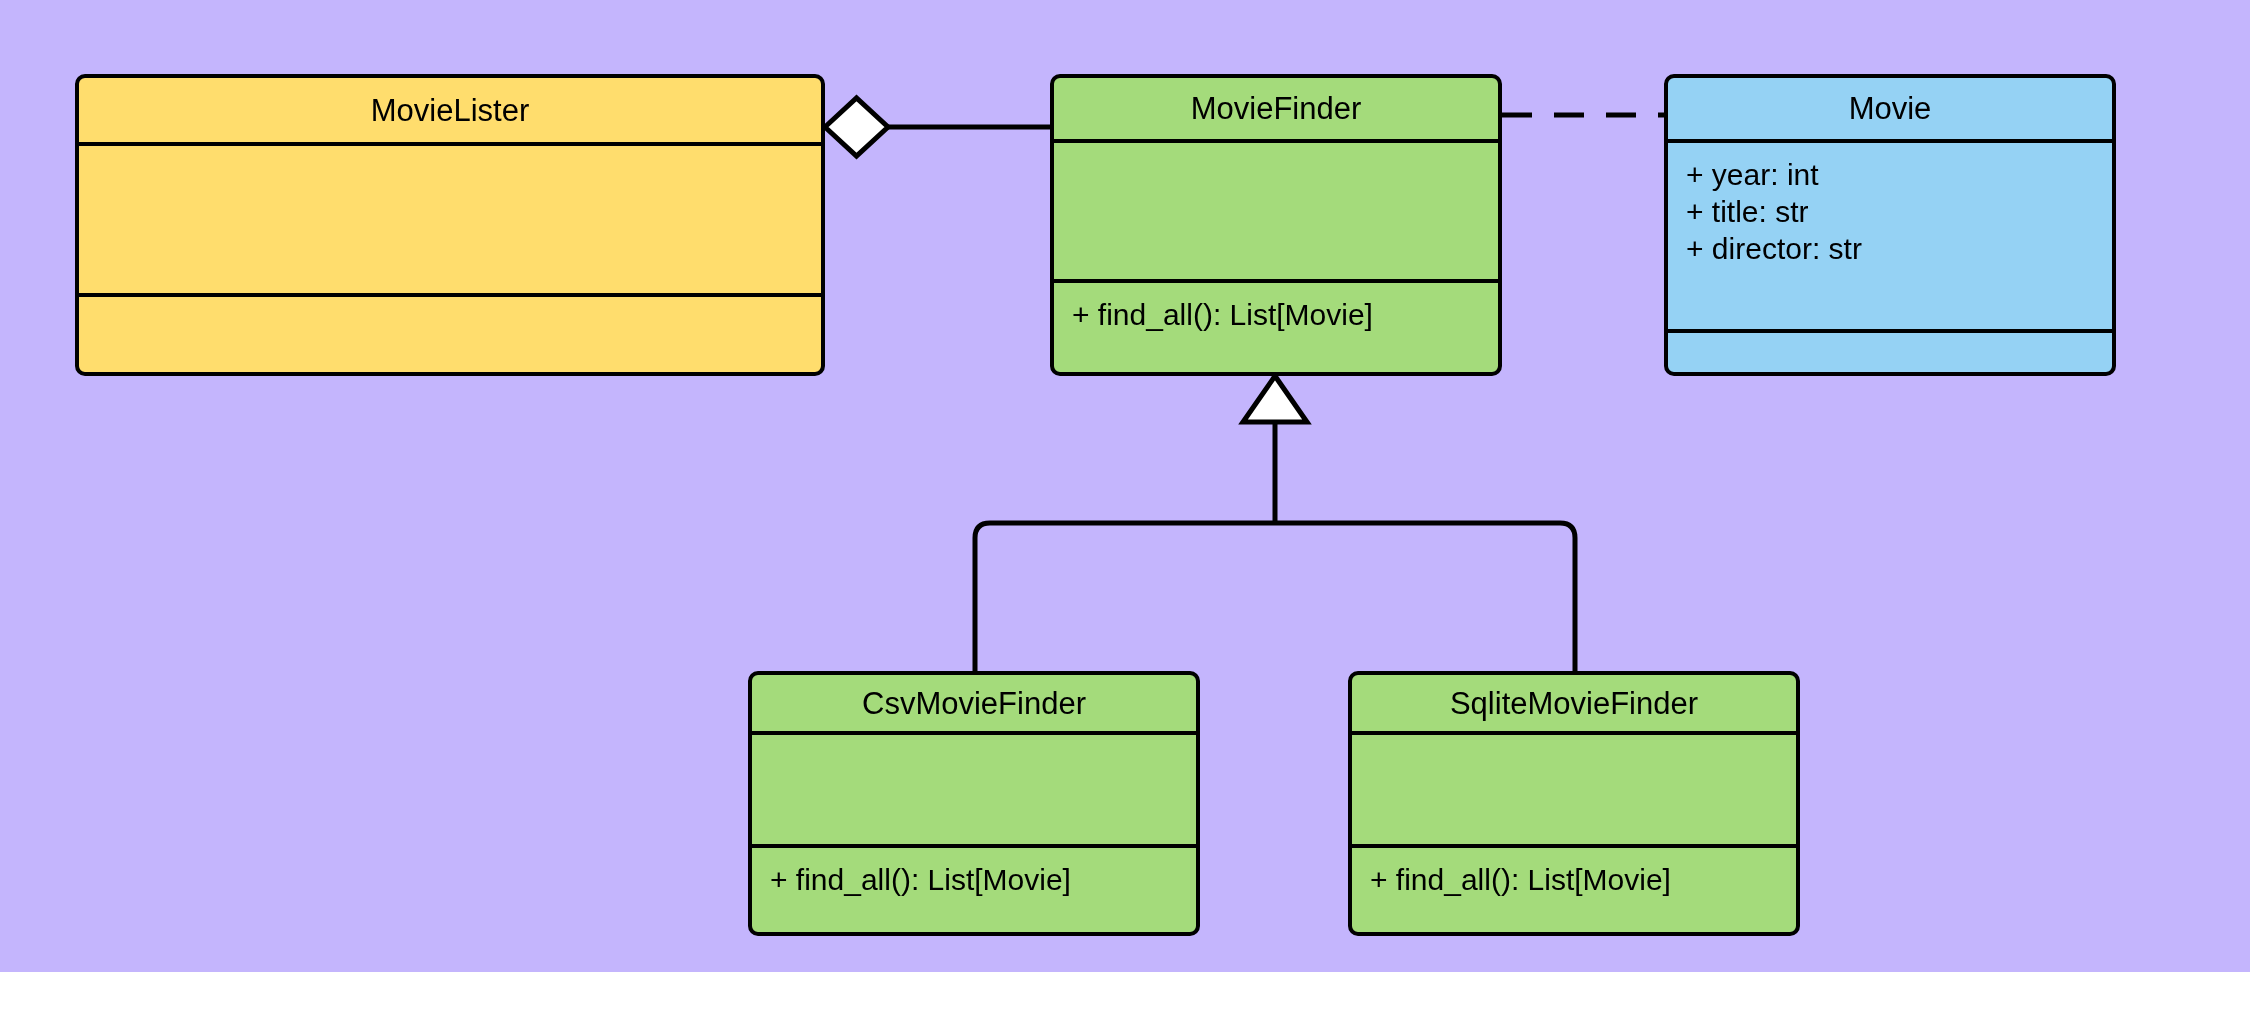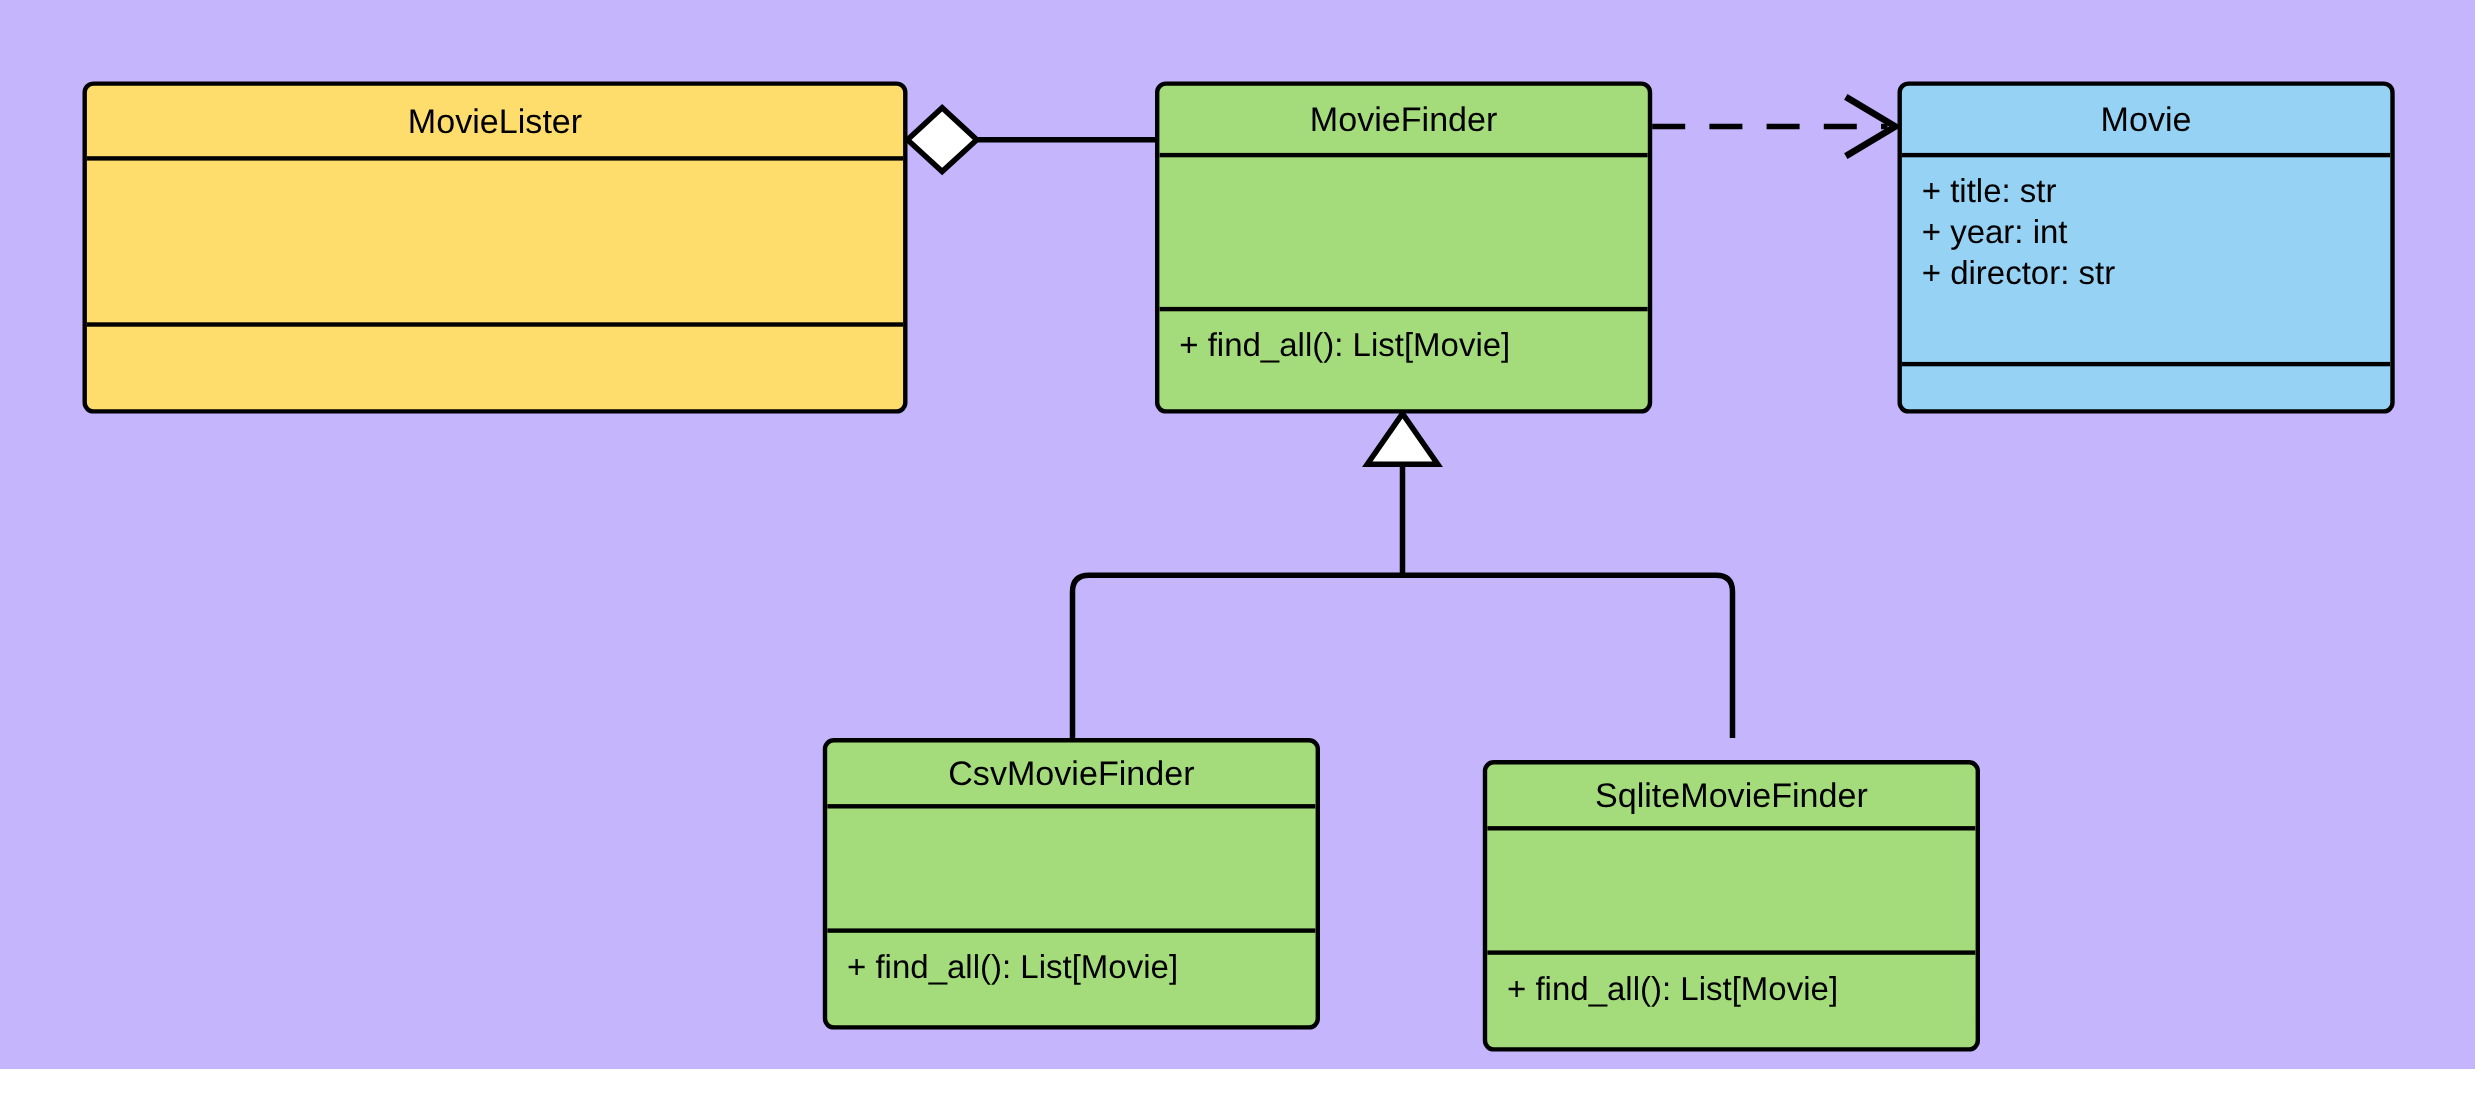--- a/index.html
+++ b/index.html
@@ -65,23 +65,23 @@
   .uml-member {
     display: block;
   }
   .fill-yellow { background: #ffdd6d; }
   .fill-green  { background: #a4db7b; }
   .fill-blue   { background: #95d2f4; }
 
   
   #class-movielister      { left: 75px;   top: 74px;  width: 750px; height: 302px; }
   #class-moviefinder      { left: 1050px; top: 74px;  width: 452px; height: 302px; justify-content: space-between; }
-  #class-movie            { left: 1725px; top: 74px;  width: 452px; height: 302px; }
+  #class-movie            { left: 1664px; top: 74px;  width: 452px; height: 302px; }
   #class-csvmoviefinder   { left: 748px;  top: 671px; width: 452px; height: 265px; }
-  #class-sqlitemoviefinder{ left: 1348px; top: 671px; width: 452px; height: 265px; margin-top: 20px; }
+  #class-sqlitemoviefinder{ left: 1348px; top: 671px; width: 452px; height: 265px; }
 
   #class-movielister .uml-class-name      { height: 68px; }
   #class-moviefinder .uml-class-name      { height: 65px; }
   #class-movie .uml-class-name            { height: 65px; }
   #class-csvmoviefinder .uml-class-name   { height: 60px; }
   #class-sqlitemoviefinder .uml-class-name{ height: 60px; }
 
   #class-movielister .attributes   { height: 100px; }
   #class-moviefinder .attributes   { height: 112px; }
   #class-movie .attributes         { height: 150px; }
@@ -126,22 +126,22 @@
     <div class="uml-class-name">MovieFinder</div>
     <div class="uml-compartment attributes empty"></div>
     <div class="uml-compartment methods">
       <span class="uml-member">+ find_all(): List[Movie]</span>
     </div>
   </div>
 
   <div class="uml-class fill-blue" id="class-movie">
     <div class="uml-class-name">Movie</div>
     <div class="uml-compartment attributes">
+      <span class="uml-member">+ year: int</span>
       <span class="uml-member">+ title: str</span>
-      <span class="uml-member">+ year: int</span>
       <span class="uml-member">+ director: str</span>
     </div>
     <div class="uml-compartment methods empty"></div>
   </div>
 
   <div class="uml-class fill-green" id="class-csvmoviefinder">
     <div class="uml-class-name">CsvMovieFinder</div>
     <div class="uml-compartment attributes empty"></div>
     <div class="uml-compartment methods">
       <span class="uml-member">+ find_all(): List[Movie]</span>

